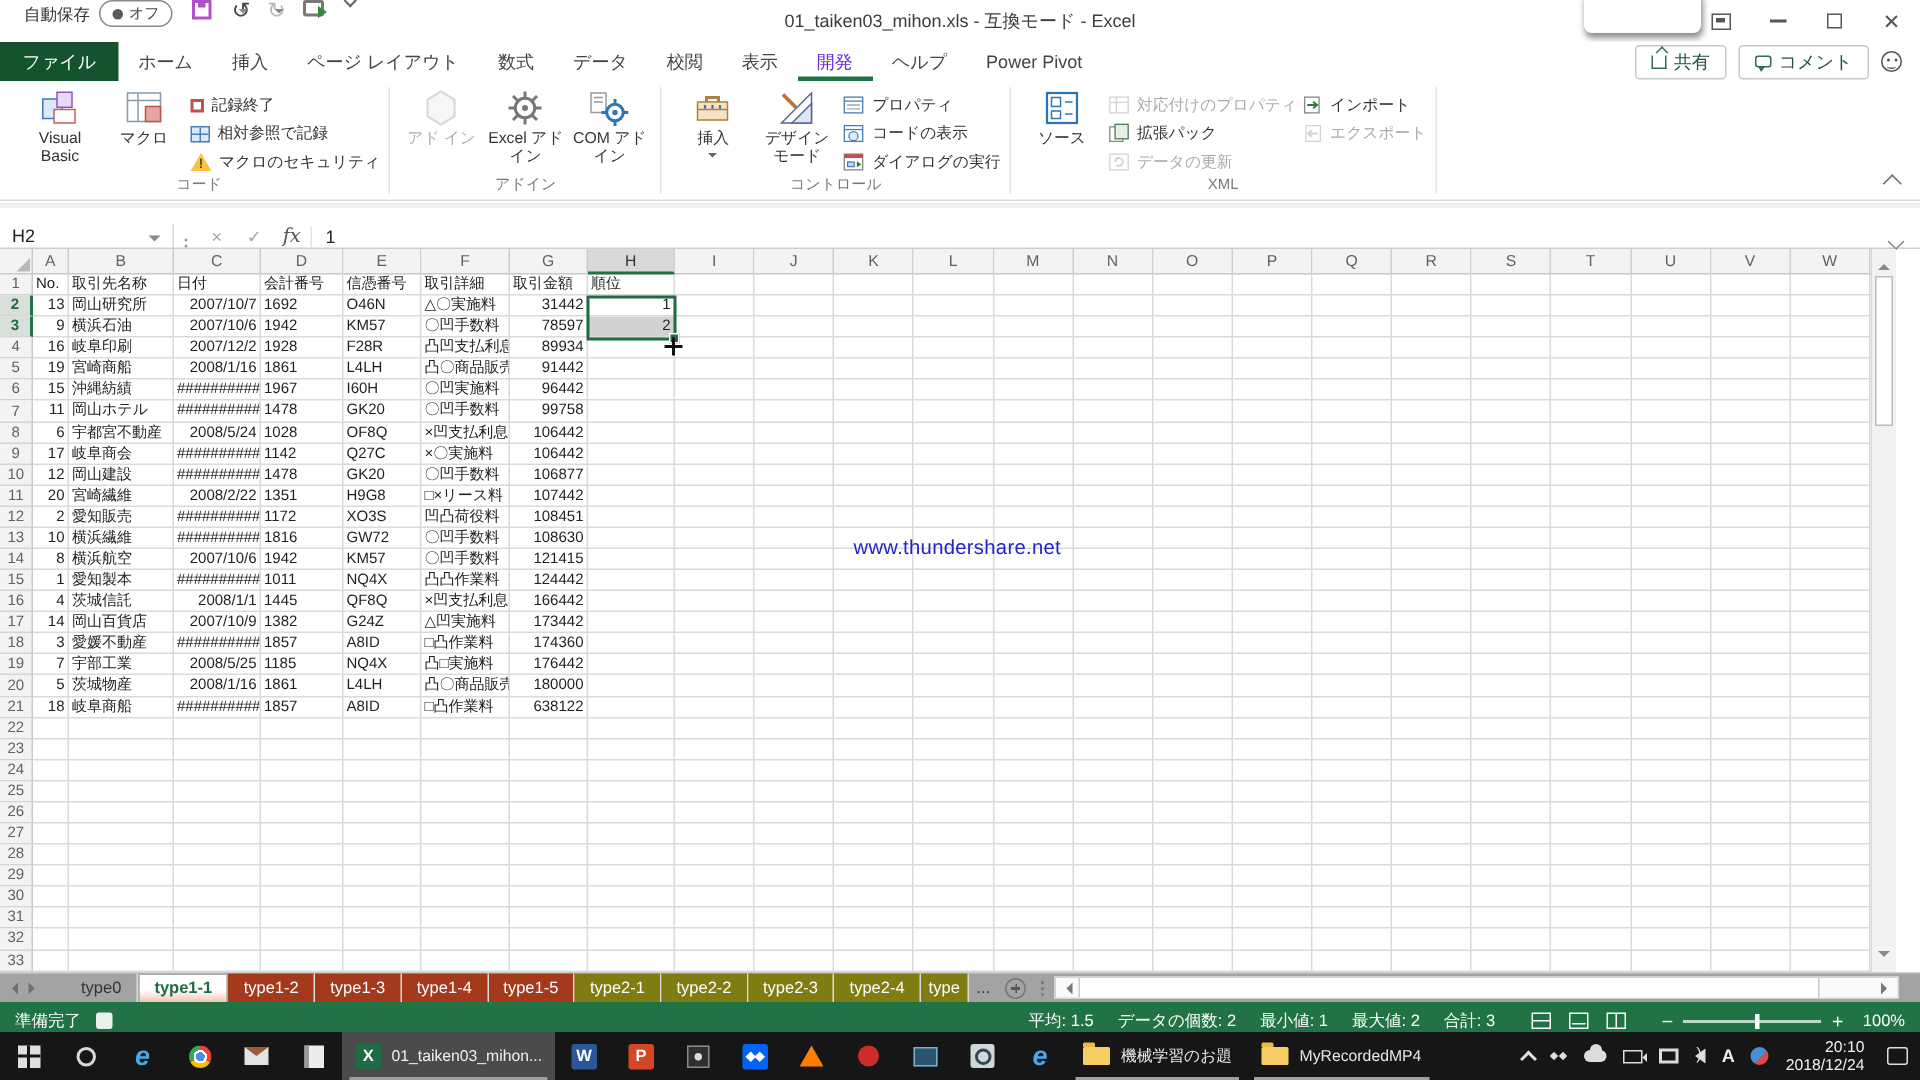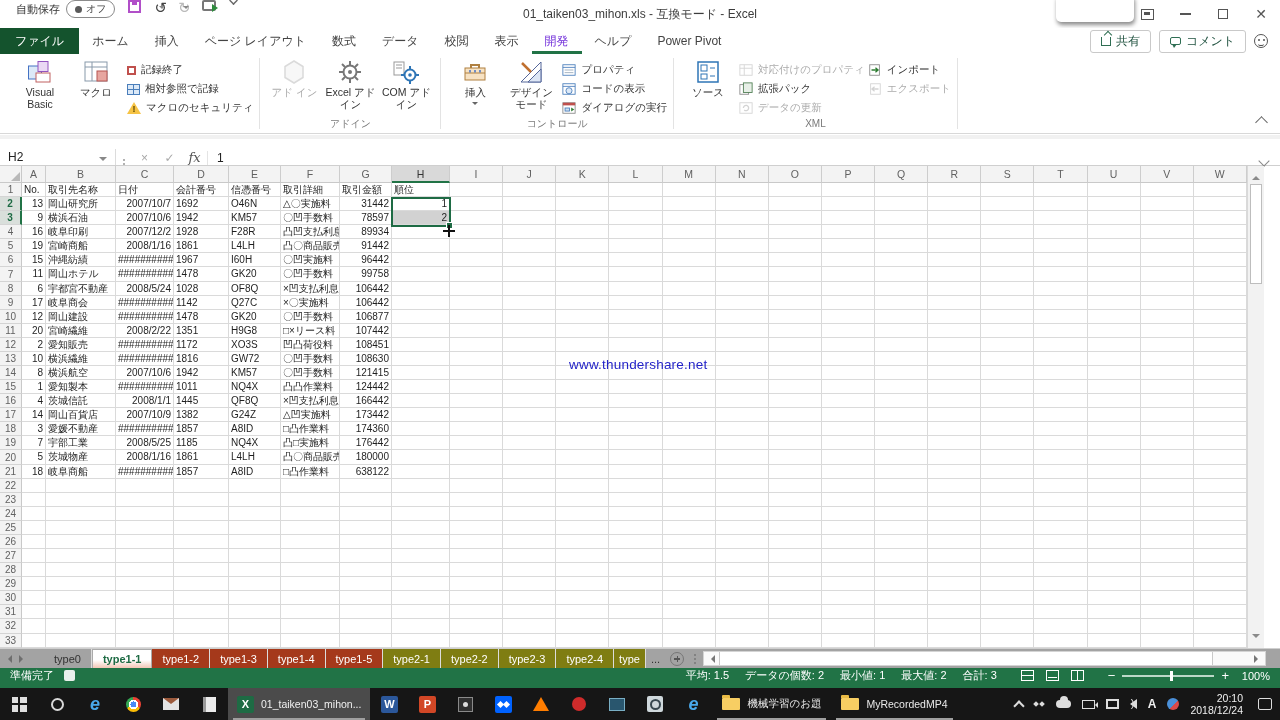--- a/index.html
+++ b/index.html
@@ -117,21 +117,21 @@
 .plusc::before{left:3px;top:5.5px;width:6px;height:1.5px}
 .plusc::after{left:5.5px;top:3px;width:1.5px;height:6px}
 .sbdots{display:flex;align-items:center;justify-content:center;width:12px}
 .sbdots i{width:2px;height:2px;background:#777;border-radius:50%;box-shadow:0 -4px #777,0 4px #777}
 .hscroll{flex:1;display:flex;align-items:center;margin:2px 14px 2px 2px;border:1px solid #d4d4d4;background:#fafafa}
 .hs-l{border:4px solid transparent;border-right-color:#777;margin-left:3px}
 .hs-r{border:4px solid transparent;border-left-color:#777;margin-right:3px;margin-left:auto}
 .hs-thumb{height:100%;width:88%;background:#fff;border-left:1px solid #c9c9c9;border-right:1px solid #c9c9c9;margin-left:4px}
 
 
-.statusbar{position:absolute;left:0;top:668px;width:1280px;height:20px;background:#217346;color:#fff;font-size:11px;display:flex;align-items:flex-start;padding:0 10px}
+.statusbar{position:absolute;left:0;top:668px;width:1280px;height:20px;background:#217346;color:#fff;font-size:11px;display:flex;align-items:flex-end;padding:0 10px}
 .ready{display:flex;align-items:center;gap:10px}
 .ready-ic{width:11px;height:11px;background:#e9f0ec;border-radius:2px}
 .sb-right{margin-left:auto;display:flex;align-items:center;gap:16px}
 .viewics{display:flex;align-items:center;gap:12px;margin-left:8px}
 .vi{width:13px;height:11px;border:1px solid #fff;background:linear-gradient(#fff,#fff) center/100% 1px no-repeat}
 .vi2{background:linear-gradient(#fff,#fff) 50% 70%/9px 1px no-repeat}
 .vi3{background:linear-gradient(#fff,#fff) center/1px 100% no-repeat}
 .zoomctl{display:flex;align-items:center;gap:7px;margin-left:8px}
 .zminus,.zplus{font-size:13px;line-height:1}
 .ztrack{width:92px;height:2px;background:#bcd8c8;position:relative}
@@ -284,20 +284,21 @@
         <div class="smallbtn">
             <span class="ic-rel"></span>
             <span>相対参照で記録</span>
           </div>
         <div class="smallbtn">
             <span class="ic-warn"></span>
             <span>マクロのセキュリティ</span>
           </div>
       </div>
     </div>
+    <div class="rg-label">コード</div>
   </div>
   <div class="rdiv"></div>
 
   <div class="rgroup">
     <div class="rg-body">
       <div class="bigbtn disabled">
         <svg viewBox="0 0 26 26">
             <polygon points="13,2 22,7.5 22,18.5 13,24 4,18.5 4,7.5" fill="#ededed" stroke="#a8a8a8" stroke-width="1.5"></polygon>
           </svg>
         <span>アド イン</span>

